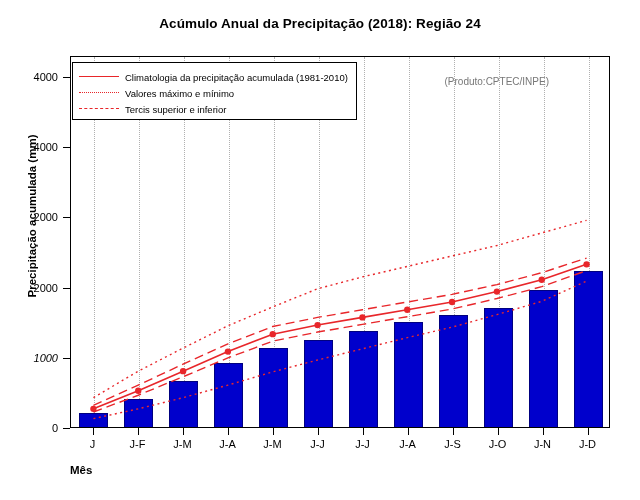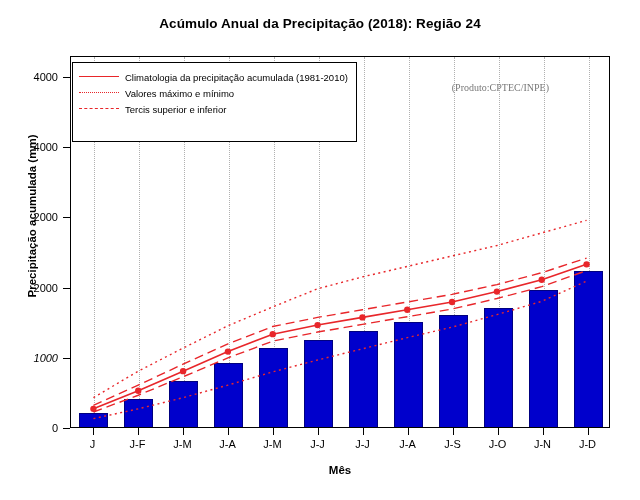--- a/index.html
+++ b/index.html
@@ -112,32 +112,31 @@
     font-size: 11.5px;
     font-weight: bold;
     transform: rotate(-90deg);
     color: #000;
   }
   #x-label {
     position: absolute;
     left: 70px;
     top: 464px;
     width: 540px;
-    text-align: center;
     font-size: 11.5px;
     font-weight: bold;
     color: #000;
   }
   #legend {
     position: absolute;
     left: 72px;
     top: 62px;
     background: #ffffff;
     border: 1px solid #000000;
-    padding: 6px 8px 24px 6px;
+    padding: 6px 8px 2px 6px;
   }
   .legend-row {
     display: flex;
     align-items: center;
     height: 16px;
   }
   .legend-key {
     width: 40px;
     height: 12px;
     margin-right: 6px;
@@ -156,24 +155,23 @@
   .key-dashed i { border-top: 1.3px dashed #e8262a; }
   .key-dotted i { border-top: 1.3px dotted #e8262a; }
   .legend-text {
     font-size: 9.5px;
     color: #000;
     white-space: nowrap;
   }
   #source-note {
     position: absolute;
     right: 12px;
-    top: 82px;
+    top: 76px;
     font-size: 10px;
     color: #777777;
-    font-family: Liberation Serif, serif;
   }
 </style>
 </head>
 <body>
 
 <div id="chart-root">
 
   <div id="chart-title">Acúmulo Anual da Precipitação (2018): Região 24</div>
 
   <div id="y-axis">

